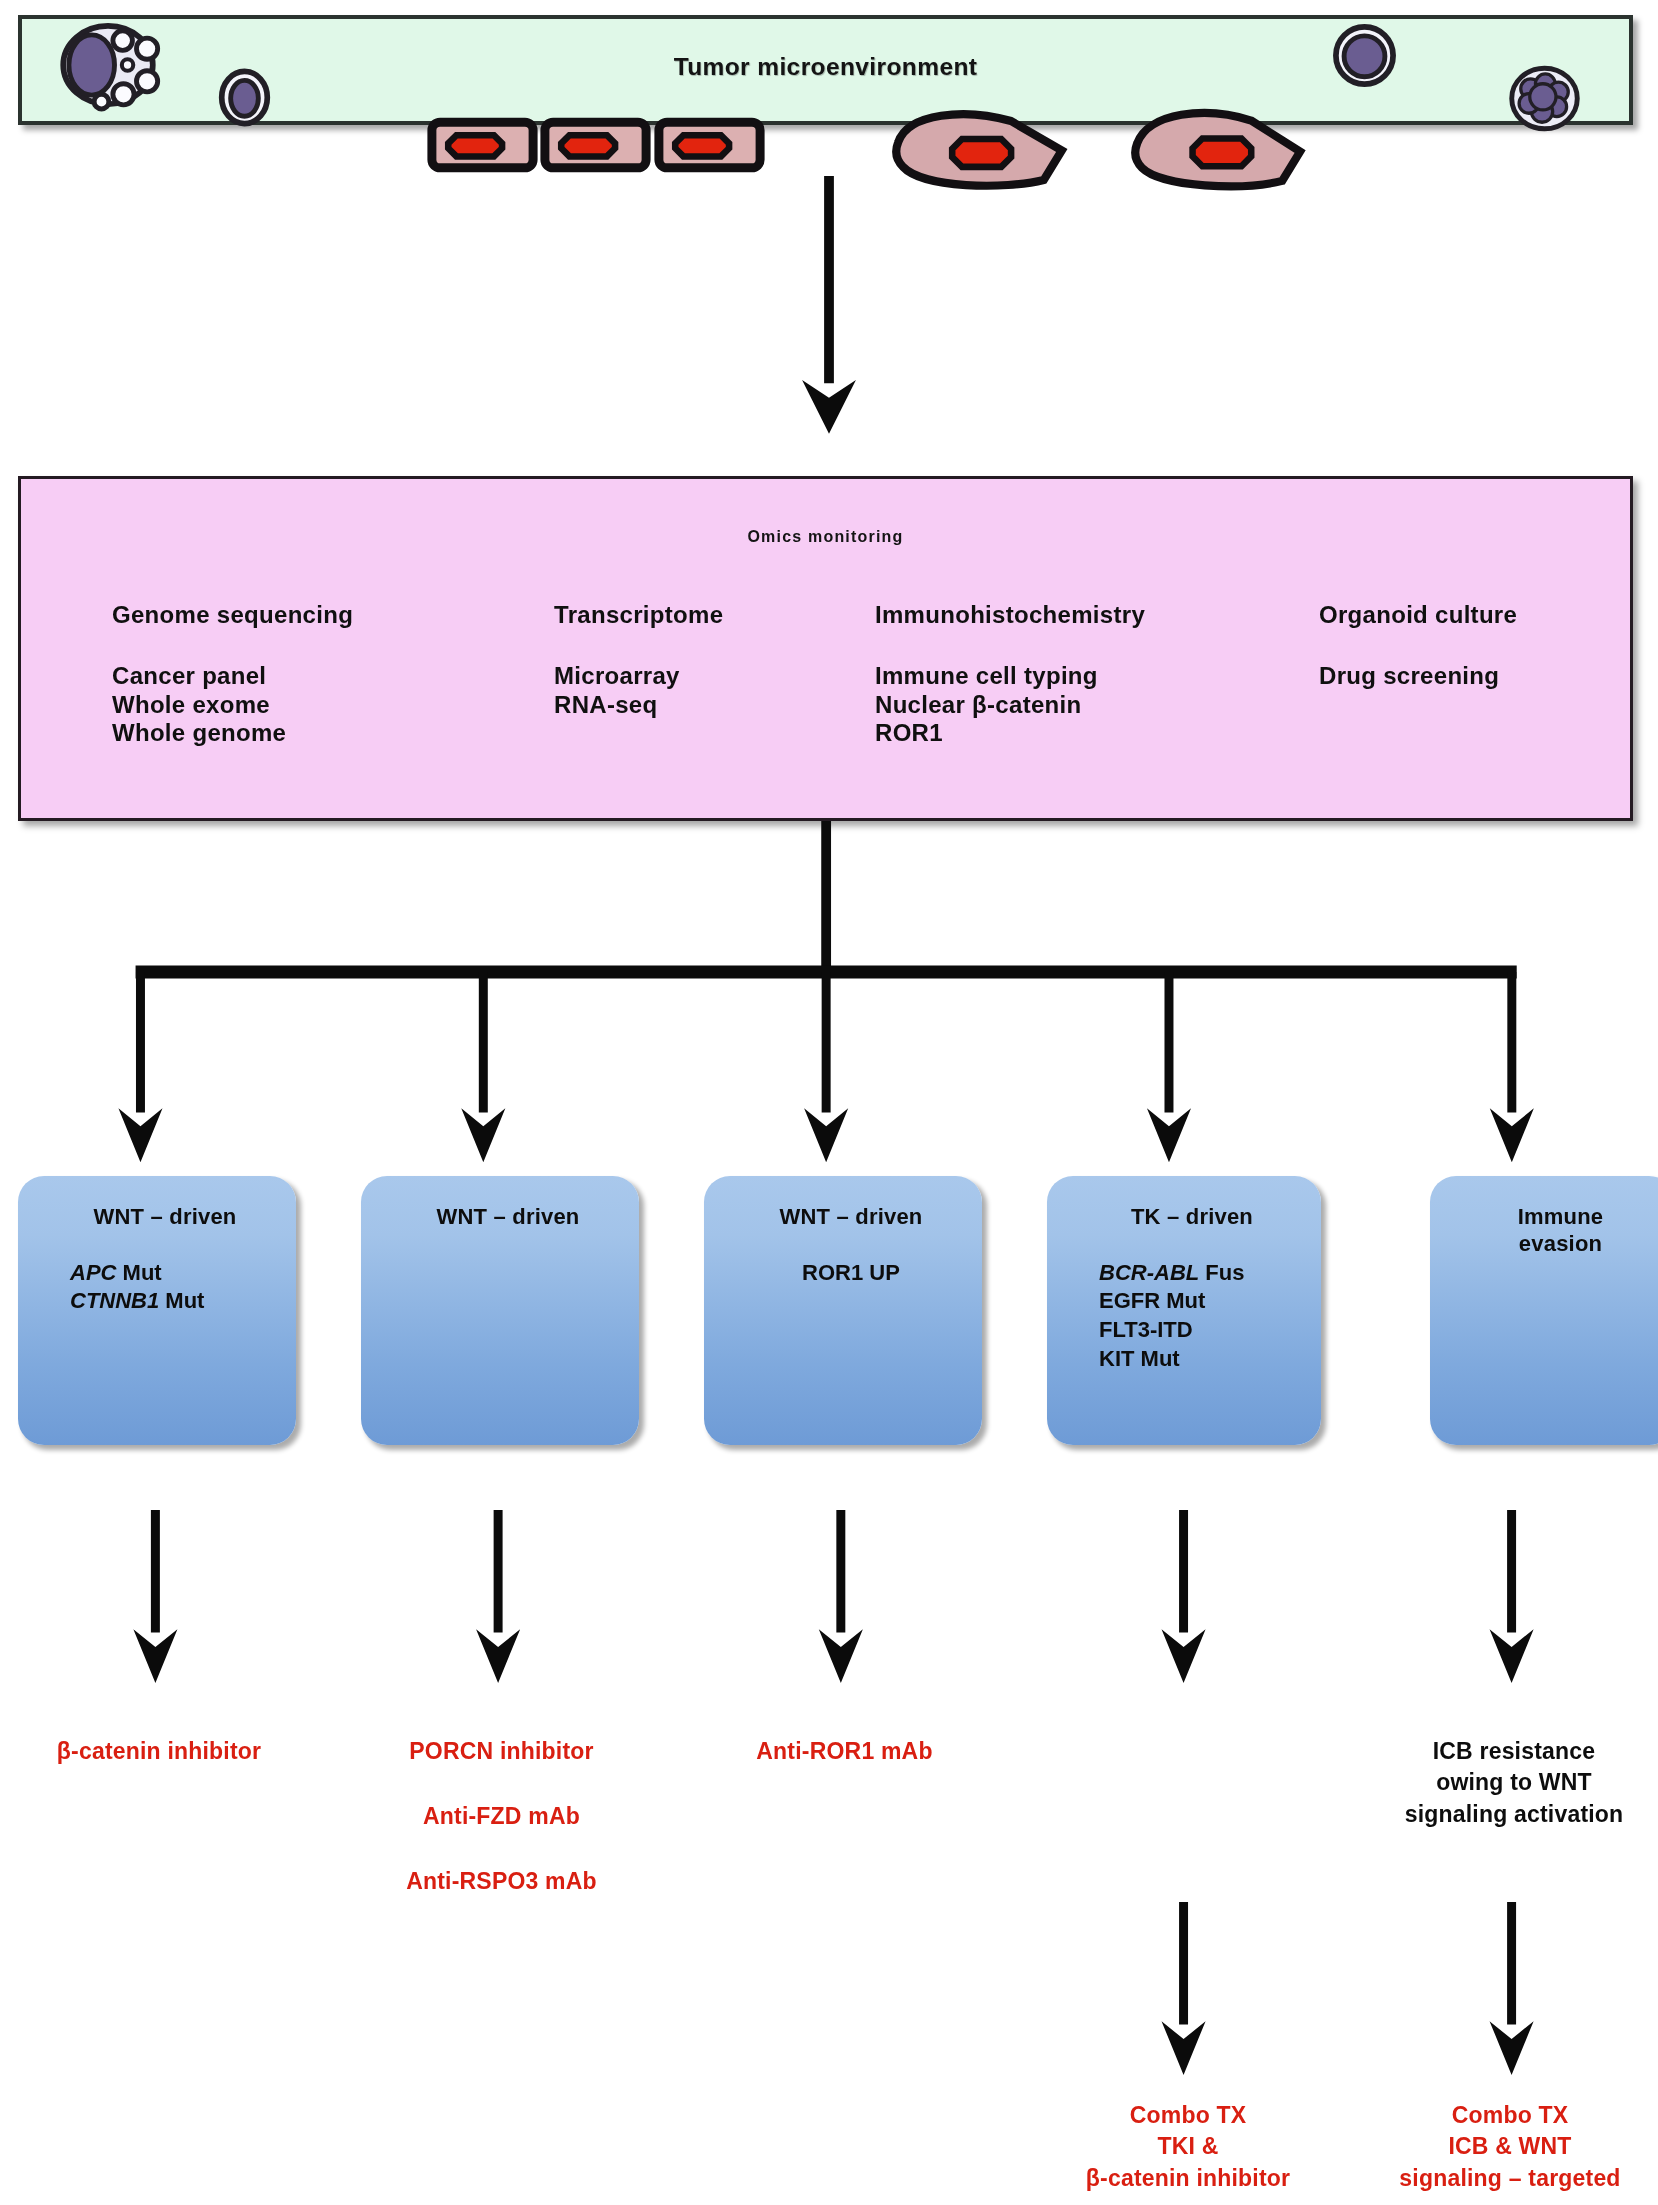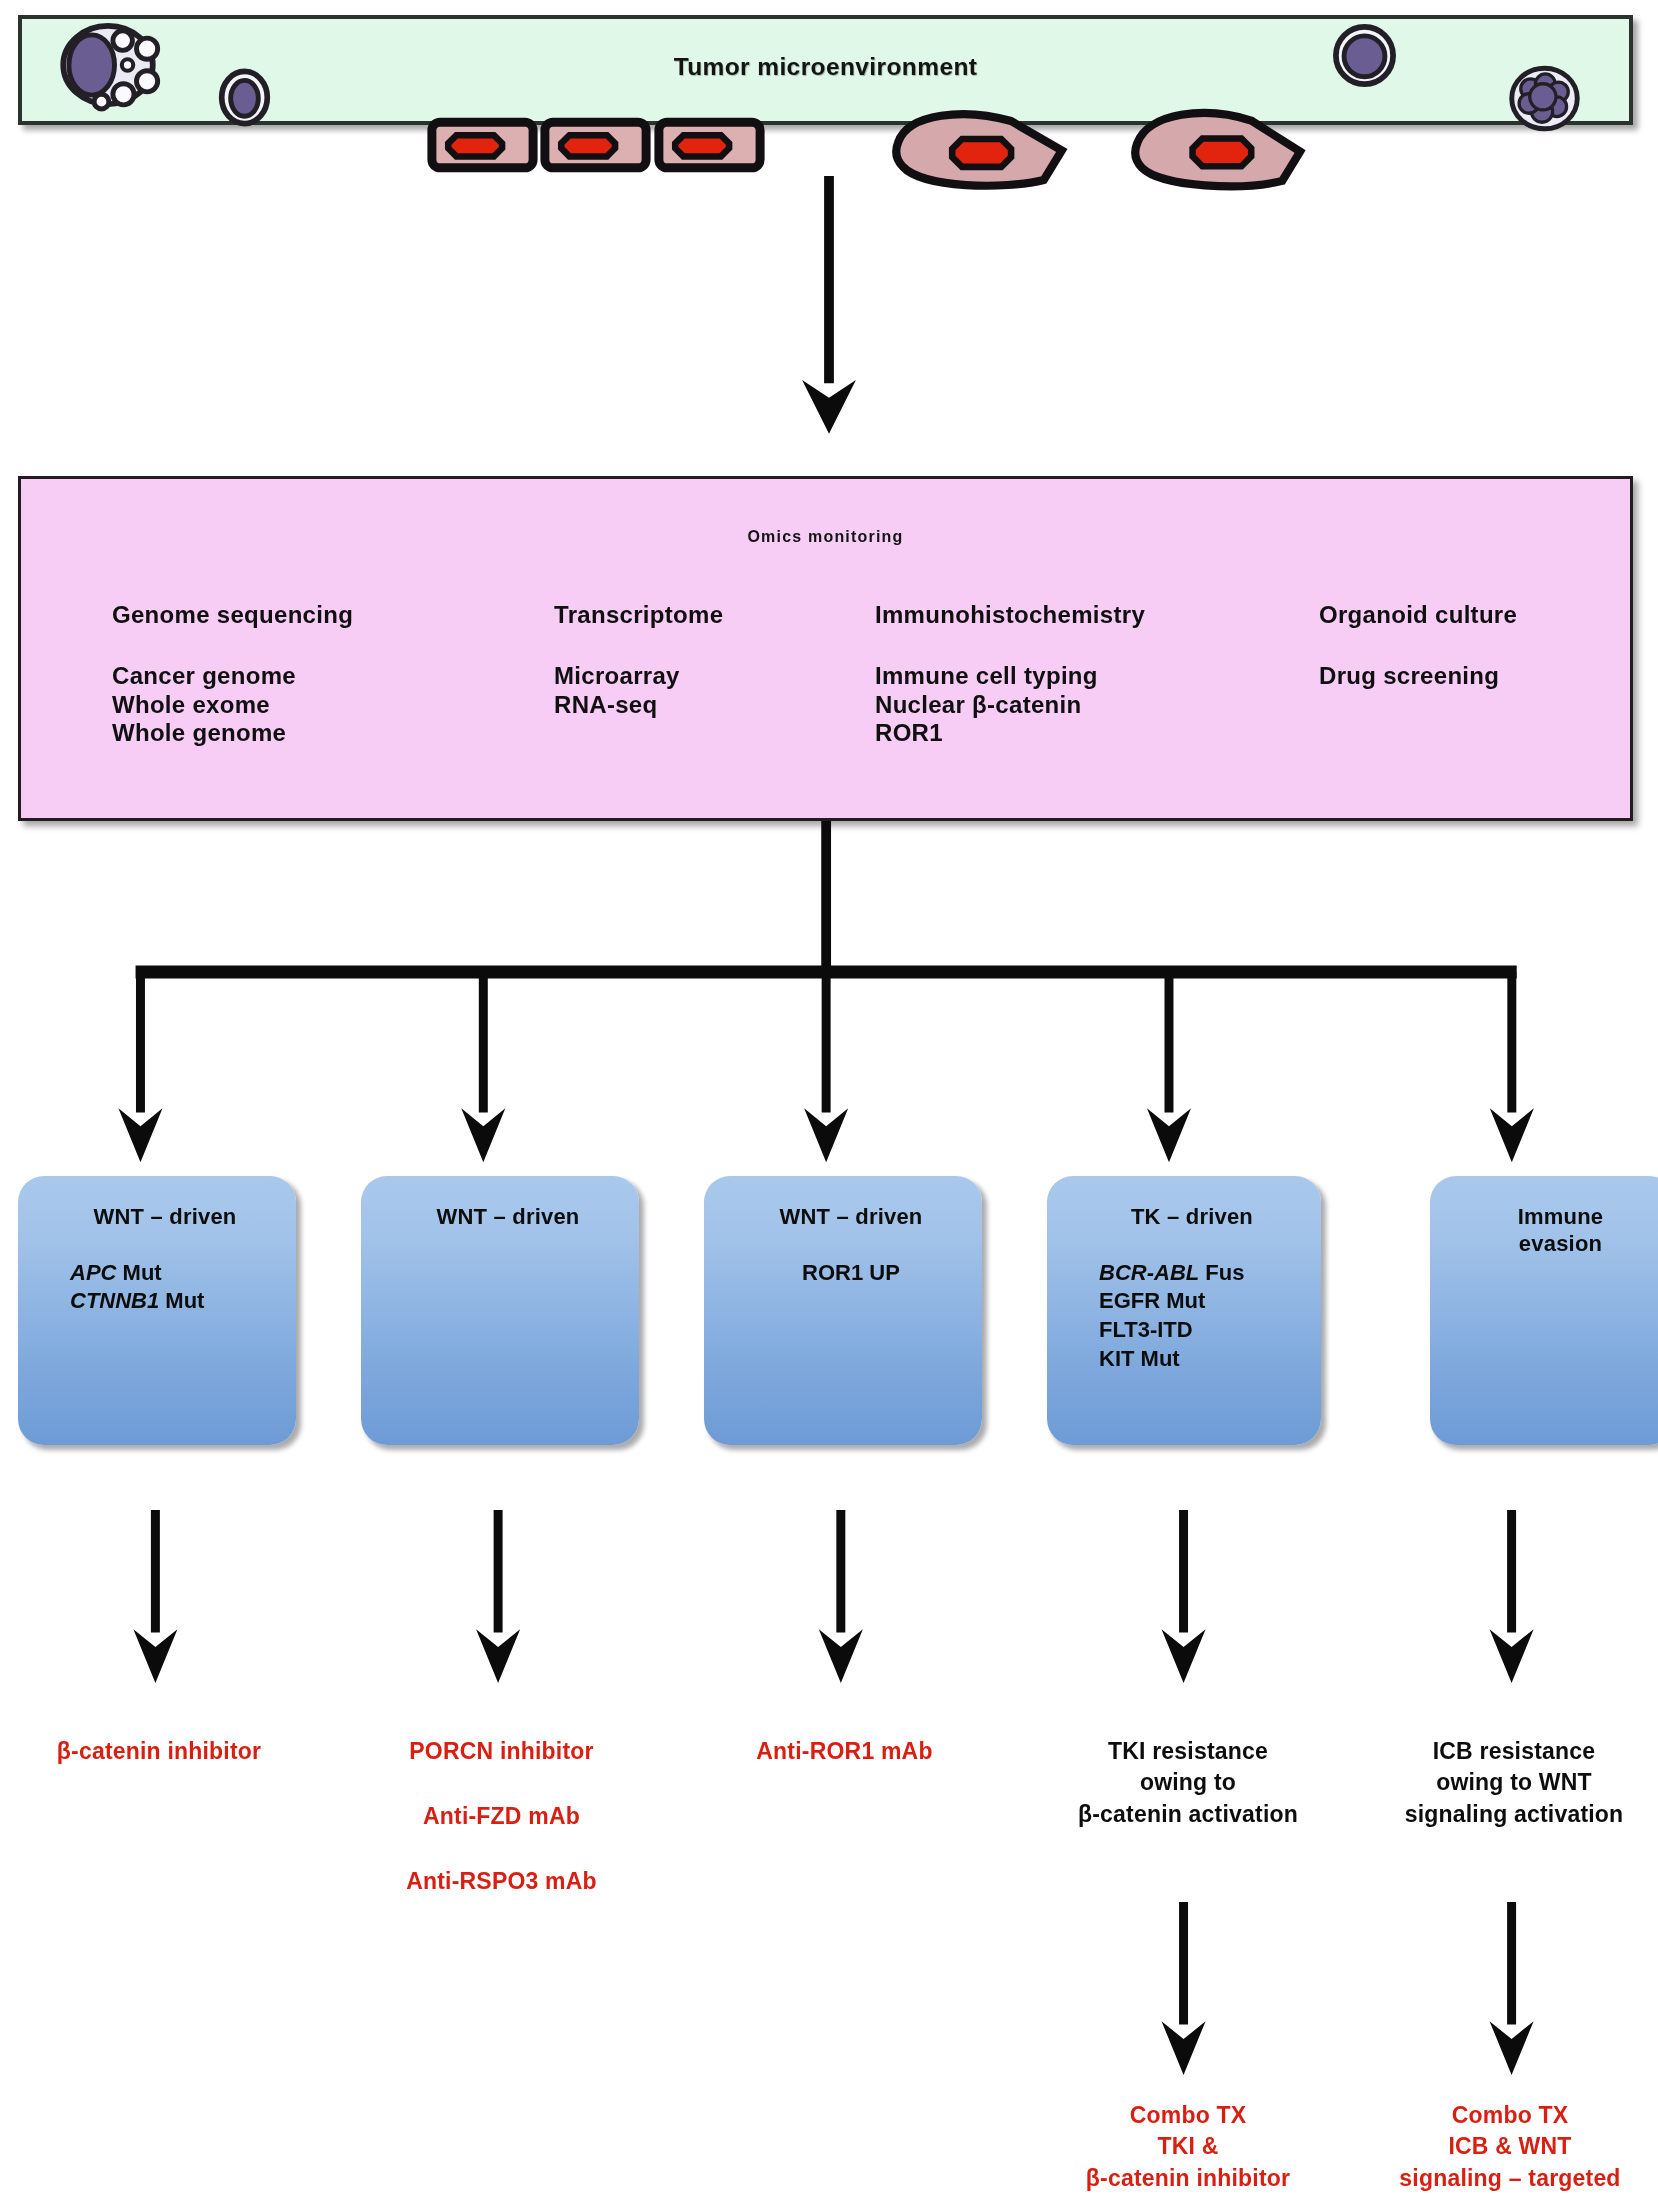--- a/index.html
+++ b/index.html
@@ -207,21 +207,21 @@
   <svg class="conn" style="left:784px; top:176px;" width="90" height="261" viewBox="0 0 110 320">
     <line x1="55" y1="0" x2="55" y2="254" stroke="#0b0b0b" stroke-width="12"></line>
     <path d="M22 250 L55 316 L88 250 L55 272 Z" fill="#0b0b0b"></path>
   </svg>
 
   <div id="omics-box">
     <div id="omics-title">Omics  monitoring</div>
 
     <div class="omics-col" id="omics-c0">
       <div class="head">Genome  sequencing</div>
-      <div class="item">Cancer  genome</div>
+      <div class="item">Cancer  panel</div>
       <div class="item">Whole  exome</div>
       <div class="item">Whole  genome</div>
     </div>
 
     <div class="omics-col" id="omics-c1">
       <div class="head">Transcriptome</div>
       <div class="item">Microarray</div>
       <div class="item">RNA-seq</div>
     </div>
 
@@ -322,25 +322,20 @@
     <div class="ln">Anti-FZD  mAb</div>
   </div>
   <div class="outcome red" style="left:367px; top:1866px; width:269px;">
     <div class="ln">Anti-RSPO3  mAb</div>
   </div>
 
   <div class="outcome red" style="left:710px; top:1736px; width:269px;">
     <div class="ln">Anti-ROR1  mAb</div>
   </div>
 
-  <div class="outcome black" style="left:1037px; top:1736px; width:302px;">
-    <div class="ln">TKI  resistance</div>
-    <div class="ln">owing  to</div>
-    <div class="ln">β-catenin  activation</div>
-  </div>
 
   <div class="outcome black" style="left:1363px; top:1736px; width:302px;">
     <div class="ln">ICB  resistance</div>
     <div class="ln">owing  to  WNT</div>
     <div class="ln">signaling  activation</div>
   </div>
 
   <svg class="conn" style="left:0px; top:1902px;" width="1658" height="204" viewBox="0 0 2031 250">
     <g stroke="#0b0b0b" stroke-width="11" fill="none">
       <line x1="1450" y1="0" x2="1450" y2="150"></line>

